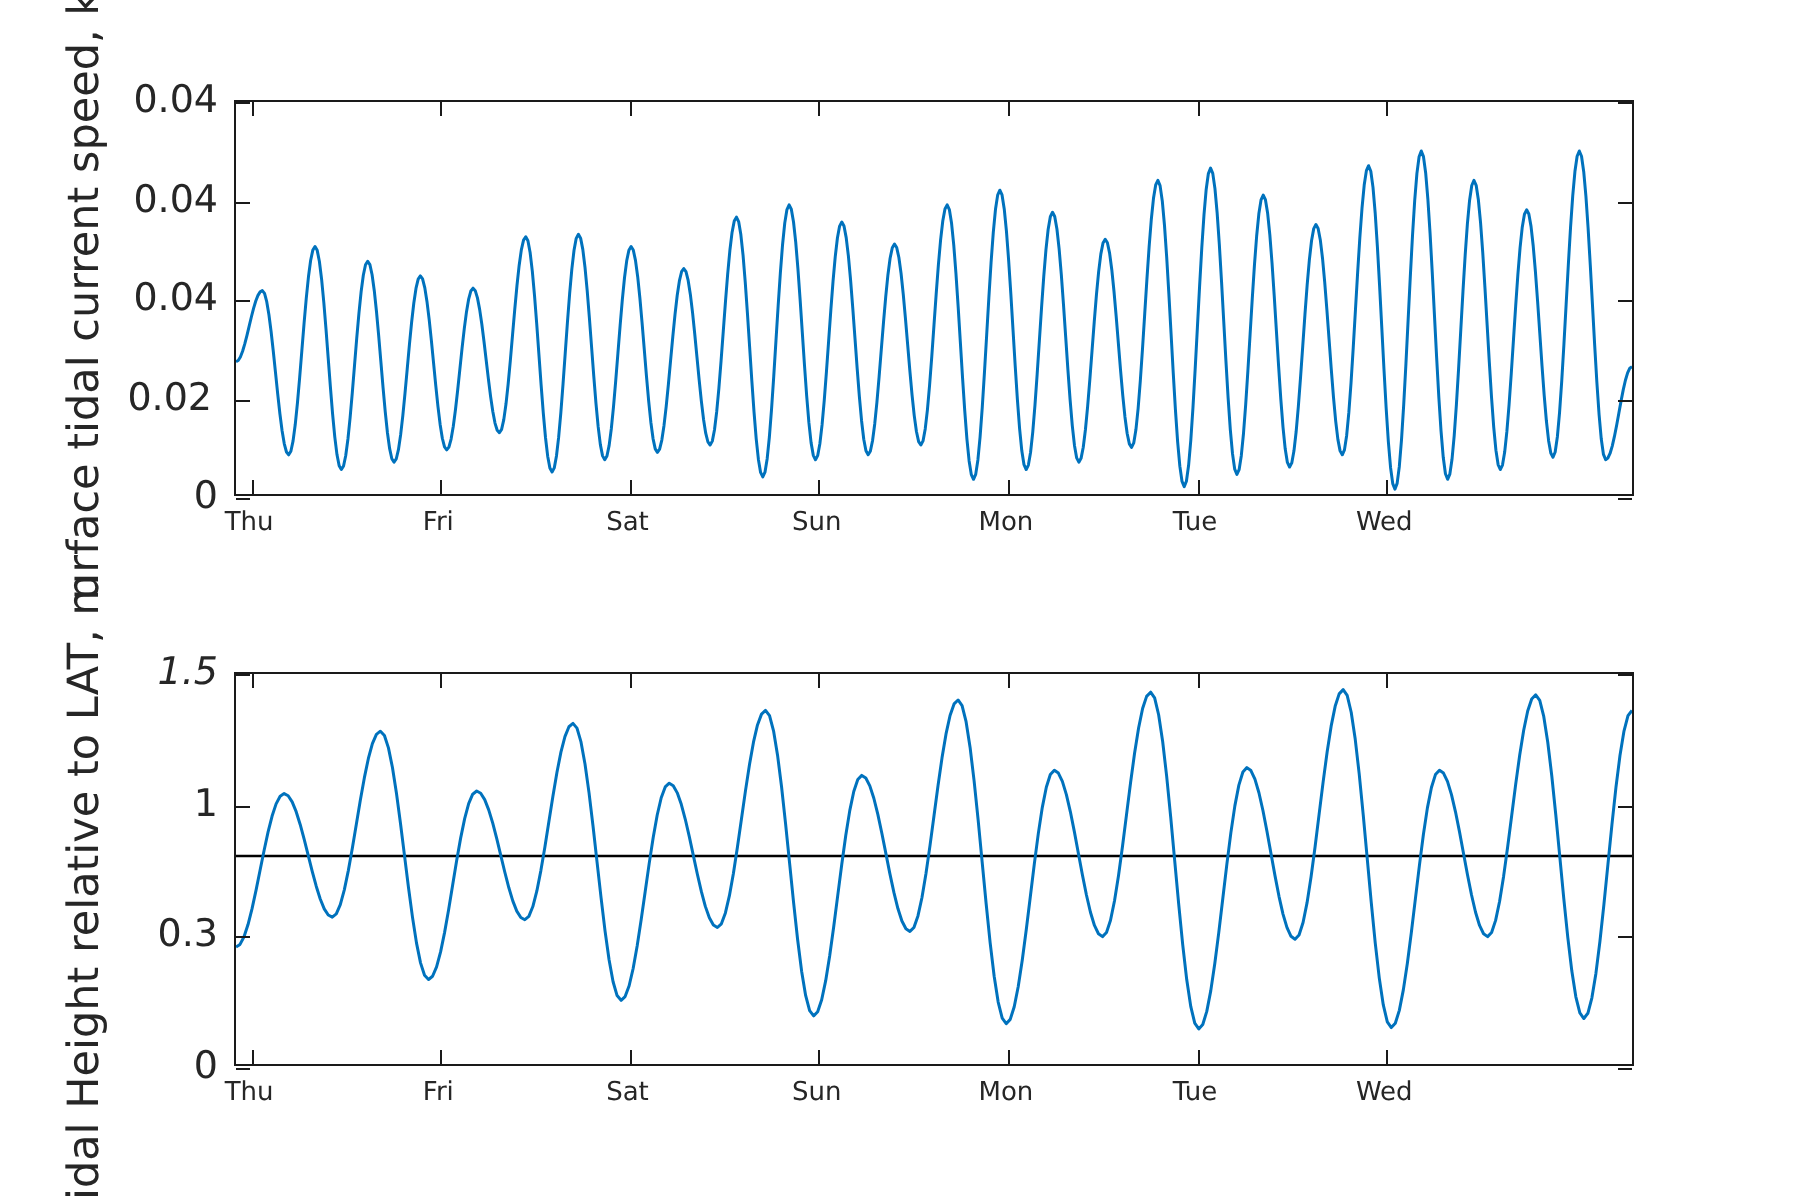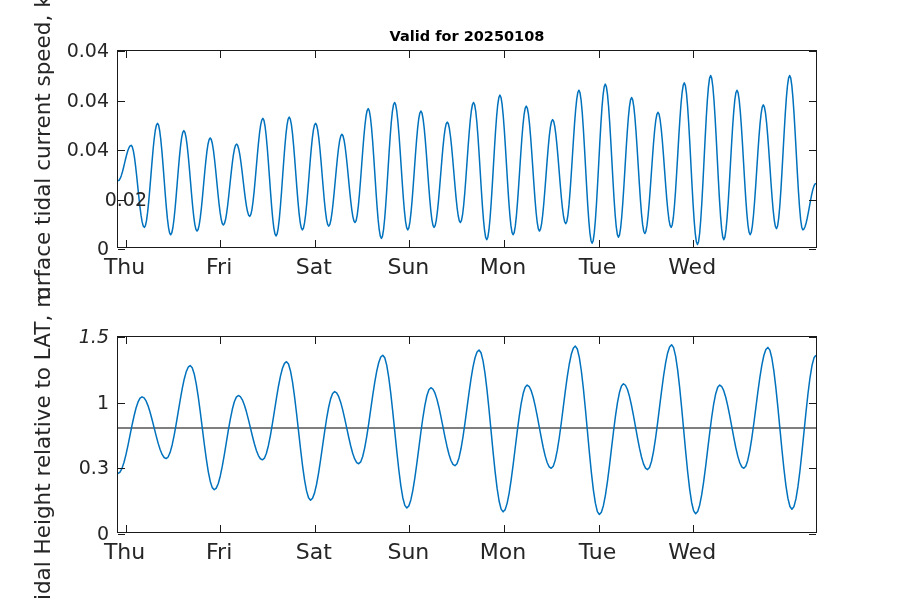--- a/index.html
+++ b/index.html
@@ -67,21 +67,21 @@
     right: 0;
     height: 1px;
     width: 7px;
     background: #1a1a1a;
   }
 
   
   .xlabel {
     position: absolute;
     transform: translateX(-50%);
-    font-size: 22px;
+    font-size: 13px;
     color: #262626;
     white-space: nowrap;
   }
   .ylabel-val {
     position: absolute;
     transform: translateY(-50%);
     text-align: right;
     font-size: 19px;
     color: #262626;
     white-space: nowrap;
@@ -121,21 +121,20 @@
     white-space: nowrap;
   }
   #ylab-top    { left: 30px; top: 300px; }
   #ylab-bottom { left: 30px; top: 600px; }
 </style>
 </head>
 <body>
 
 <div id="root">
 
-  <div id="subplot-title">Valid for 20250108</div>
 
   <div class="ylab-rot" id="ylab-top">urface tidal current speed, kn</div>
 
   <div class="axes" id="axes-top">
     <svg class="plot-svg" id="svg-top" viewBox="0 0 700 198" preserveAspectRatio="none">
         <defs>
           <clipPath id="svg-top-clip">
             <rect x="0" y="0" width="700" height="198"></rect>
           </clipPath>
         </defs>
@@ -211,21 +210,21 @@
   <div id="ticks-bottom"></div>
 
 <div class="xlabel" style="left: 124.568px; top: 254px;">Thu</div>
     <div class="xlabel" style="left: 219.162px; top: 254px;">Fri</div>
     <div class="xlabel" style="left: 313.757px; top: 254px;">Sat</div>
     <div class="xlabel" style="left: 408.351px; top: 254px;">Sun</div>
     <div class="xlabel" style="left: 502.946px; top: 254px;">Mon</div>
     <div class="xlabel" style="left: 597.541px; top: 254px;">Tue</div>
     <div class="xlabel" style="left: 692.135px; top: 254px;">Wed</div>
     <div class="ylabel-val" style="top: 248px; right: 791px;">0</div>
-    <div class="ylabel-val" style="top: 198.5px; right: 753px;">0.02</div>
+    <div class="ylabel-val" style="top: 198.5px; right: 794px;">0.02</div>
     <div class="ylabel-val" style="top: 149px; right: 791px; margin-left: 20px;">0.04</div>
     <div class="ylabel-val" style="top: 99.5px; right: 791px;">0.04</div>
     <div class="ylabel-val" style="top: 50px; right: 791px;">0.04</div>
     <div class="xlabel" style="left: 124.568px; top: 539px;">Thu</div>
     <div class="xlabel" style="left: 219.162px; top: 539px;">Fri</div>
     <div class="xlabel" style="left: 313.757px; top: 539px;">Sat</div>
     <div class="xlabel" style="left: 408.351px; top: 539px;">Sun</div>
     <div class="xlabel" style="left: 502.946px; top: 539px;">Mon</div>
     <div class="xlabel" style="left: 597.541px; top: 539px;">Tue</div>
     <div class="xlabel" style="left: 692.135px; top: 539px;">Wed</div>

